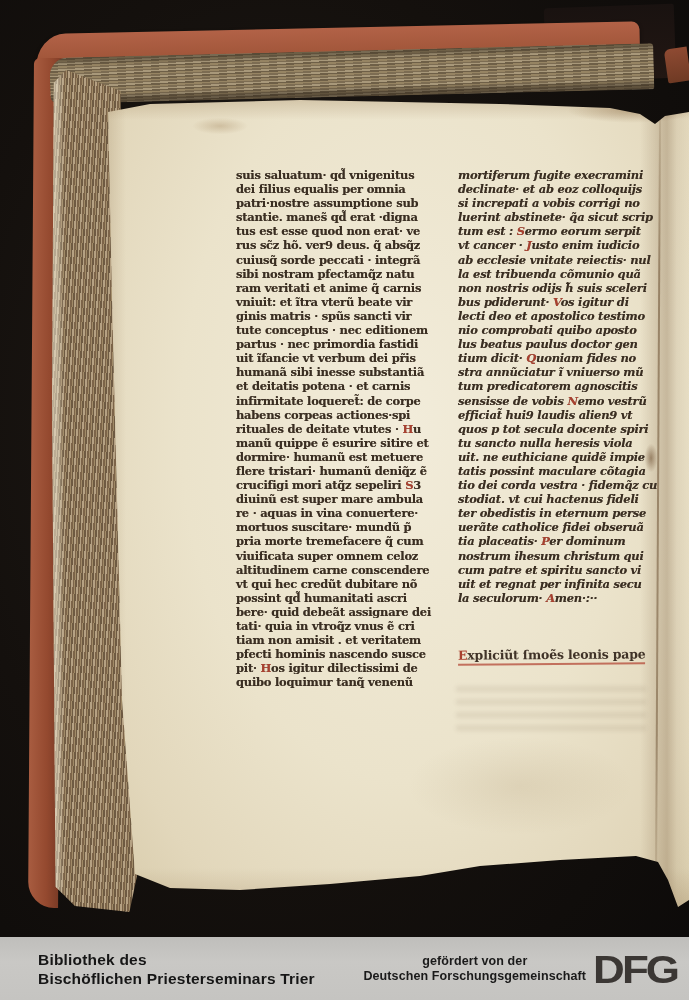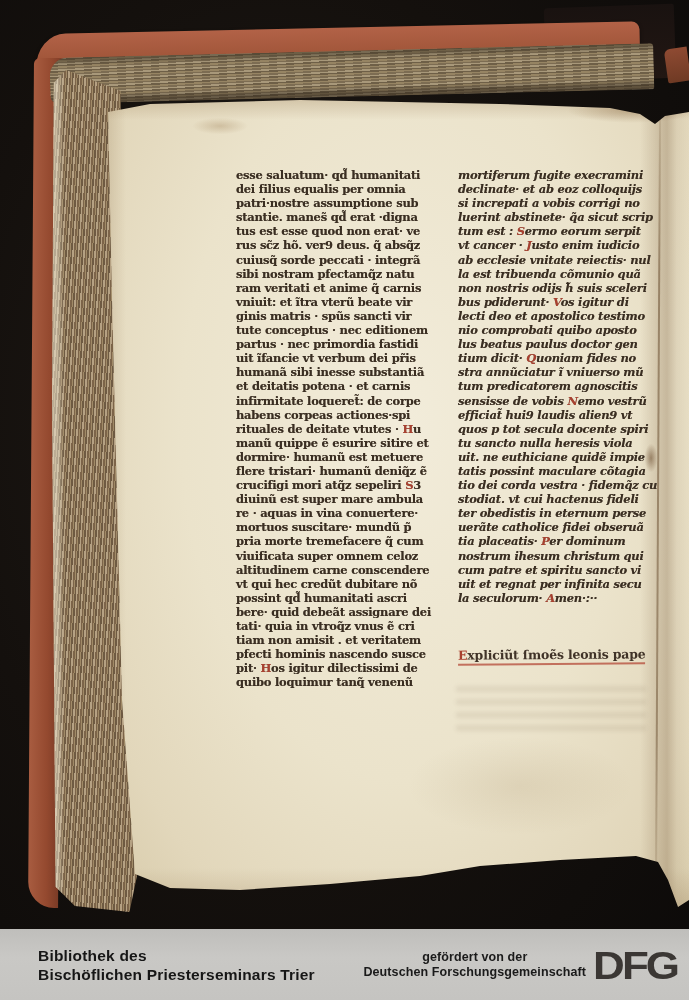--- a/index.html
+++ b/index.html
@@ -94,21 +94,21 @@
     padding-bottom:1px;transform:rotate(-.4deg);
   }
   .explicit .red{color:#a9402f;}
   .ghost-text{
     position:absolute;left:356px;top:590px;width:190px;height:46px;
     background:repeating-linear-gradient(180deg, rgba(128,108,84,.28) 0 6px, rgba(0,0,0,0) 6px 13px);
     filter:blur(2px);opacity:.45;
   }
   
   .footer{
-    position:absolute;left:0;bottom:0;width:689px;height:71px;
+    position:absolute;left:0;bottom:0;width:689px;height:63px;
     background:linear-gradient(180deg,#bfbebb 0%,#c9c8c5 40%,#c5c4c1 100%);
     display:flex;align-items:center;justify-content:space-between;
     font-family:"Liberation Sans", sans-serif;
   }
   .lib-name{
     margin-left:38px;font-weight:bold;font-size:15.5px;line-height:19px;
     color:#161616;letter-spacing:.2px;
   }
   .funding{display:flex;align-items:center;margin-right:6px;}
   .funding-text{
@@ -132,21 +132,21 @@
   <div class="cover-sliver-right"></div>
 
   <div class="stack-top"></div>
   <div class="stack-left"></div>
 
   <div class="page">
     <div class="gutter-shade"></div>
     <div class="gutter-line"></div>
 
     <div class="ms-col ms-col-left">
-        <div class="ms-line"><span>esse saluatum· qd̃ humanitati</span></div>
+        <div class="ms-line"><span>suis saluatum· qd̃ vnigenitus</span></div>
         <div class="ms-line"><span>dei filius equalis per omnia</span></div>
         <div class="ms-line"><span>patri·nostre assumptione sub</span></div>
         <div class="ms-line"><span>stantie. manes̃ qd̃ erat ·digna</span></div>
         <div class="ms-line"><span>tus est esse quod non erat· ve</span></div>
         <div class="ms-line"><span>rus sc̃z hõ. ver9 deus. q̃ absq̃z</span></div>
         <div class="ms-line"><span>cuiusq̃ sorde peccati · integrã</span></div>
         <div class="ms-line"><span>sibi nostram pfectamq̃z natu</span></div>
         <div class="ms-line"><span>ram veritati et anime q̃ carnis</span></div>
         <div class="ms-line"><span>vniuit: et ĩtra vterũ beate vir</span></div>
         <div class="ms-line"><span>ginis matris · spũs sancti vir</span></div>

